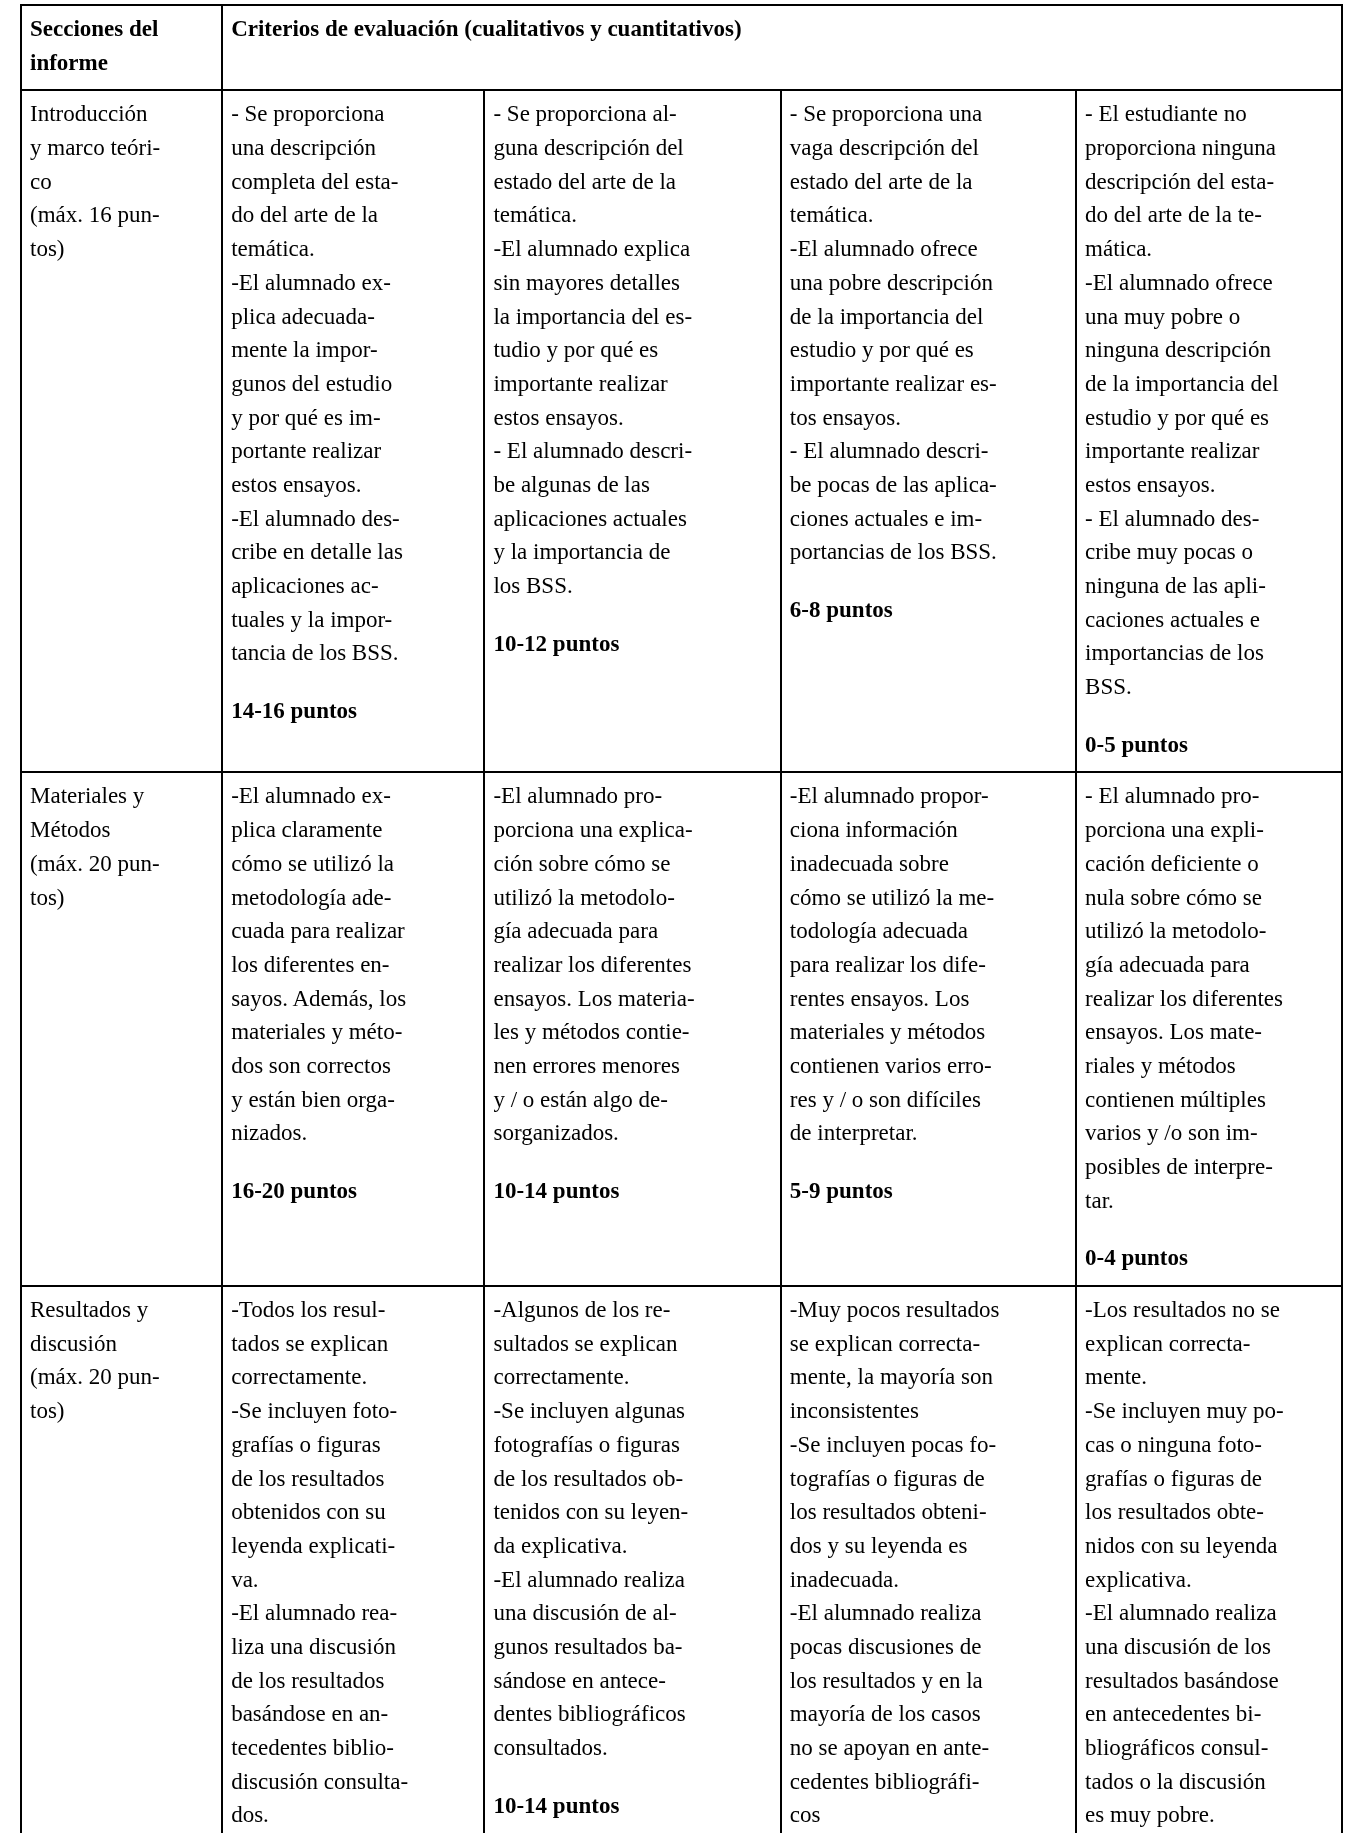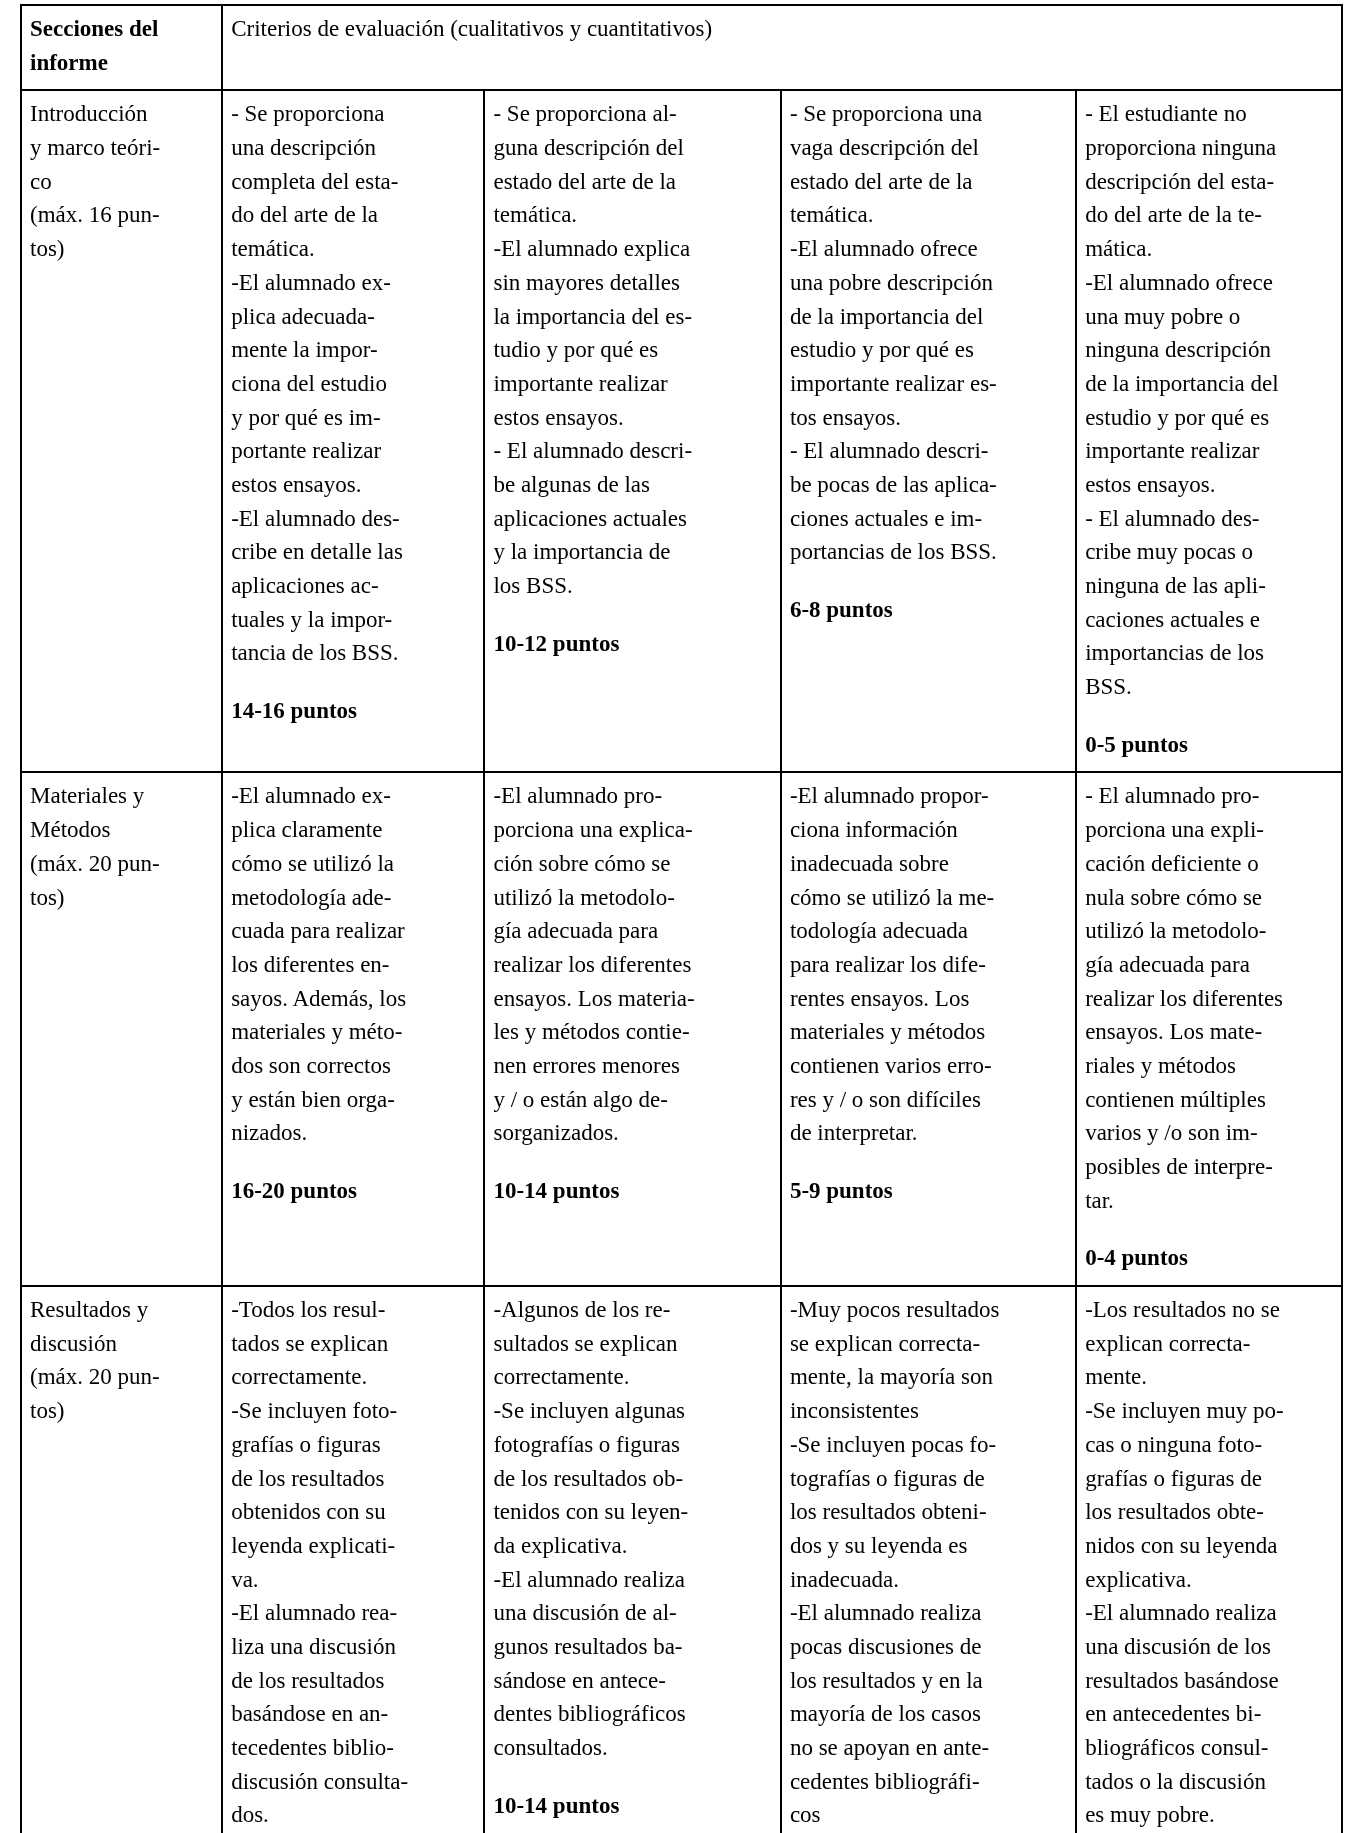--- a/index.html
+++ b/index.html
@@ -42,21 +42,21 @@
     text-align: left;
   }
   th.hdr-sections {
     font-weight: bold;
     font-size: 23.5px;
     line-height: 1.42;
     vertical-align: top;
     padding: 7px 8px 8px 8px;
   }
   th.hdr-criteria {
-    font-weight: normal;
+    font-weight: bold;
     font-size: 25px;
     text-align: center;
     vertical-align: top;
     padding: 8px 8px 10px 8px;
   }
   td.section-name {
     font-weight: normal;
     font-size: 23.5px;
     line-height: 1.465;
   }
@@ -105,21 +105,21 @@
           <td class="criteria-cell">
             <div class="cell-lines">
               <div>- Se proporciona</div>
               <div>una descripción</div>
               <div>completa del esta-</div>
               <div>do del arte de la</div>
               <div>temática.</div>
               <div>-El alumnado ex-</div>
               <div>plica adecuada-</div>
               <div>mente la impor-</div>
-              <div>ciona del estudio</div>
+              <div>gunos del estudio</div>
               <div>y por qué es im-</div>
               <div>portante realizar</div>
               <div>estos ensayos.</div>
               <div>-El alumnado des-</div>
               <div>cribe en detalle las</div>
               <div>aplicaciones ac-</div>
               <div>tuales y la impor-</div>
               <div>tancia de los BSS.</div>
               <div class="score">14-16 puntos</div>
             </div>

